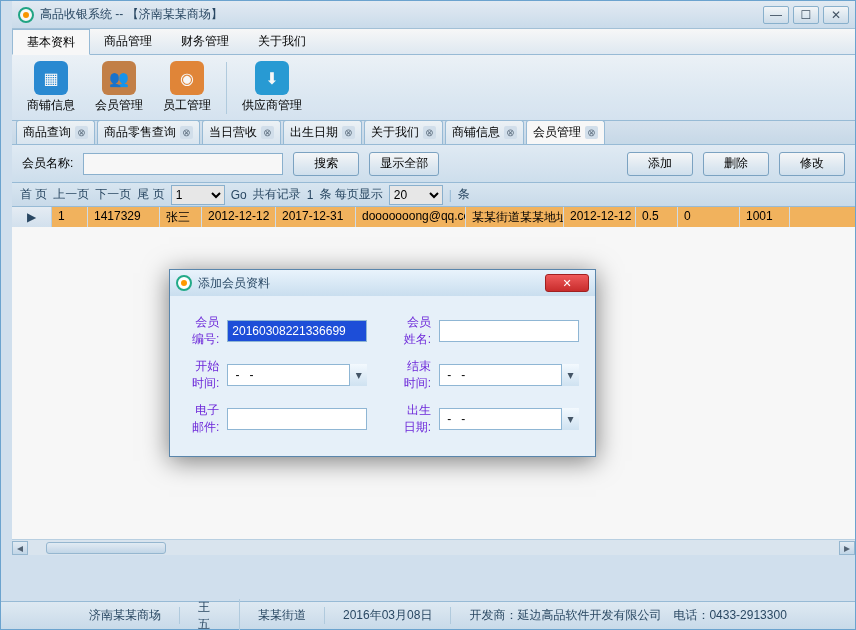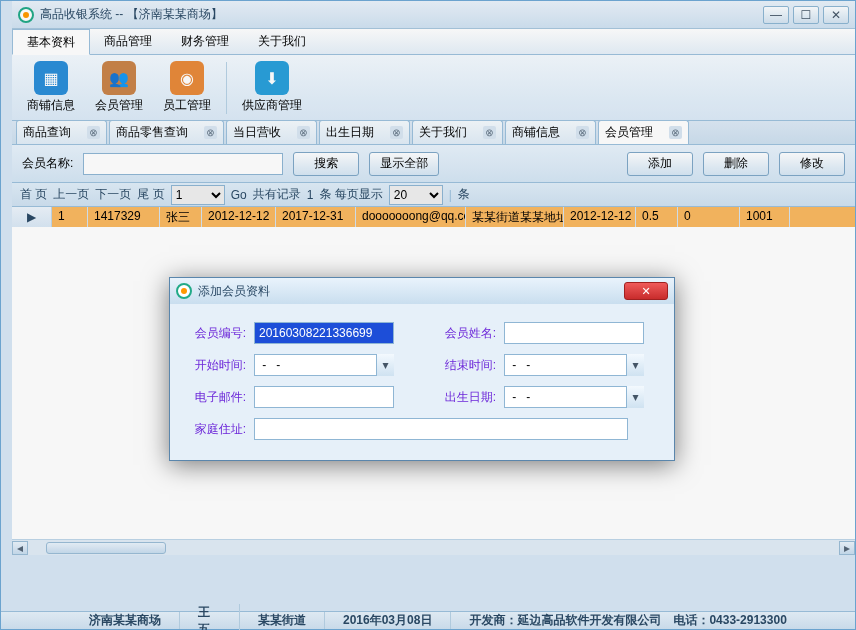--- a/index.html
+++ b/index.html
@@ -17,43 +17,43 @@
 .ribbon { height: 66px; background: linear-gradient(#f3f9fe,#dbeaf7); display: flex; align-items: center; padding: 4px 6px; border-bottom: 1px solid #9cc0dc; gap: 2px; }
 .rgroup { display: flex; flex-direction: column; align-items: center; padding: 3px 8px; border: 1px solid transparent; border-radius: 3px; cursor: pointer; }
 .ric { width: 34px; height: 34px; border-radius: 6px; display: flex; align-items: center; justify-content: center; margin-bottom: 2px; }
 .ric.blue { background: #2b8ed8; }
 .ric.brown { background: #c9844a; }
 .ric.orange { background: #e88a3a; }
 .ric.sky { background: #2a9fda; }
 .ric span { color: #fff; font-size: 16px; }
 .sep { width: 1px; height: 52px; background: #b6d1e5; margin: 0 4px; }
 .tabbar { height: 24px; background: linear-gradient(#dce9f5,#cde0ef); display: flex; align-items: flex-end; padding: 0 4px; border-bottom: 1px solid #9cc0dc; }
-.tab { display: flex; align-items: center; padding: 3px 6px; background: linear-gradient(#f4f9fd,#e1edf7); border: 1px solid #9cc0dc; border-bottom: none; margin-right: 2px; border-radius: 3px 3px 0 0; cursor: pointer; gap: 16px; }
+.tab { display: flex; align-items: center; padding: 3px 6px; background: linear-gradient(#f4f9fd,#e1edf7); border: 1px solid #9cc0dc; border-bottom: none; margin-right: 2px; border-radius: 3px 3px 0 0; cursor: pointer; gap: 4px; }
 .tab.active { background: #fff; }
 .tab .x { width: 13px; height: 13px; border-radius: 2px; background: #d8e6f2; display: flex; align-items: center; justify-content: center; color: #678; font-size: 10px; cursor: pointer; }
 .searchbar { height: 38px; background: linear-gradient(#e8f2fb,#d4e6f4); display: flex; align-items: center; padding: 0 10px; gap: 10px; border-bottom: 1px solid #9cc0dc; }
 .searchbar input[type=text] { height: 22px; border: 1px solid #8fb6d4; background: #fff; padding: 0 4px; }
 .btn { height: 24px; min-width: 66px; background: linear-gradient(#fdfeff,#d6e7f4); border: 1px solid #7fa8c8; border-radius: 3px; cursor: pointer; padding: 0 10px; }
 .pager { height: 24px; background: linear-gradient(#dfedf8,#cfe2f1); display: flex; align-items: center; padding: 0 8px; gap: 6px; border-bottom: 1px solid #9cc0dc; color: #2b4a66; }
 .pager a { color: #2b4a66; cursor: pointer; }
 .pager select { height: 20px; border: 1px solid #8fb6d4; }
 .grid { height: 348px; background: #fff; position: relative; overflow: hidden; }
 .ghead { display: flex; background: linear-gradient(#edf4fb,#d9e8f5); border-bottom: 1px solid #bed6e9; height: 22px; }
 .gcell, .ghcell { padding: 2px 6px; border-right: 1px solid #d4e3ef; overflow: hidden; white-space: nowrap; }
 .ghcell { color: #2b4a66; }
 .grow { display: flex; height: 20px; }
 .grow.sel { background: #f9b861; }
 .rowmark { width: 40px; background: linear-gradient(#edf4fb,#d9e8f5); border-right: 1px solid #bed6e9; display: flex; align-items: center; justify-content: center; color: #2b4a66; }
 .hscroll { position: absolute; left: 0; right: 0; bottom: 0; height: 16px; background: #e0ecf6; border-top: 1px solid #bed6e9; display: flex; align-items: center; }
 .hscroll .thumb { width: 120px; height: 12px; background: linear-gradient(#eaf3fb,#c8ddef); border: 1px solid #9abcd6; border-radius: 3px; margin-left: 18px; }
 .hscroll .arrow { width: 16px; height: 14px; background: linear-gradient(#eaf3fb,#c8ddef); border: 1px solid #9abcd6; display: flex; align-items: center; justify-content: center; color: #567; }
-.status { position: absolute; left: 0; right: 0; bottom: 0; height: 18px; background: linear-gradient(#e6f1fa,#cfe2f1); display: flex; align-items: center; border-top: 1px solid #9cc0dc; font-weight: bold; }
+.status { position: absolute; left: 0; right: 0; bottom: 0; height: 28px; background: linear-gradient(#e6f1fa,#cfe2f1); display: flex; align-items: center; border-top: 1px solid #9cc0dc; }
 .scell { padding: 0 18px; border-right: 1px solid #b6d1e5; color: #2b4a66; }
 .modal-mask { position: absolute; inset: 0; background: rgba(0,0,0,0.03); }
-.modal { position: absolute; left: 168px; top: 276px; width: 506px; background: #e6f0f9; border: 1px solid #5a86ac; box-shadow: 0 4px 24px rgba(0,0,0,0.5); }
+.modal { position: absolute; left: 168px; top: 268px; width: 427px; background: #e6f0f9; border: 1px solid #5a86ac; box-shadow: 0 4px 24px rgba(0,0,0,0.5); }
 .mtitle { height: 26px; background: linear-gradient(#e9f3fc,#c9deef); display: flex; align-items: center; padding: 0 6px; gap: 6px; }
 .mtitle .logo { width: 16px; height: 16px; border-radius: 50%; background: #fff; border: 2px solid #2a8; position: relative; }
 .mtitle .logo::after { content: ""; position: absolute; width: 6px; height: 6px; background: #f90; border-radius: 50%; top: 3px; left: 3px; }
 .mtitle .mt { flex: 1; color: #2b4a66; }
 .mtitle .close { width: 44px; height: 18px; background: linear-gradient(#ef5a5a,#c82c2c); border: 1px solid #a02020; border-radius: 3px; color: #fff; display: flex; align-items: center; justify-content: center; cursor: pointer; font-size: 11px; }
 .mbody { padding: 18px 16px 10px; }
 .frow { display: flex; align-items: center; margin-bottom: 10px; gap: 8px; }
 .flabel { width: 60px; text-align: right; color: #6d28d9; }
 .finput { height: 22px; border: 1px solid #8fb6d4; background: #fff; padding: 0 4px; }
 .finput.sel { background: #1d4ed8; color: #fff; }
@@ -232,20 +232,16 @@
       <div class="frow">
         <div class="flabel">电子邮件:</div>
         <input class="finput" style="width: 140px;">
         <div style="width:26px"></div>
         <div class="flabel">出生日期:</div>
         <div class="datewrap">
             <input class="finput" style="width: 140px;" value=" -   -">
             <div class="dd">▾</div>
           </div>
       </div>
-      <div class="frow">
-        <div class="flabel">家庭住址:</div>
-        <input class="finput" style="width: 374px;">
-      </div>
     </div>
   </div>
 
 </div>
 
 </body></html>

